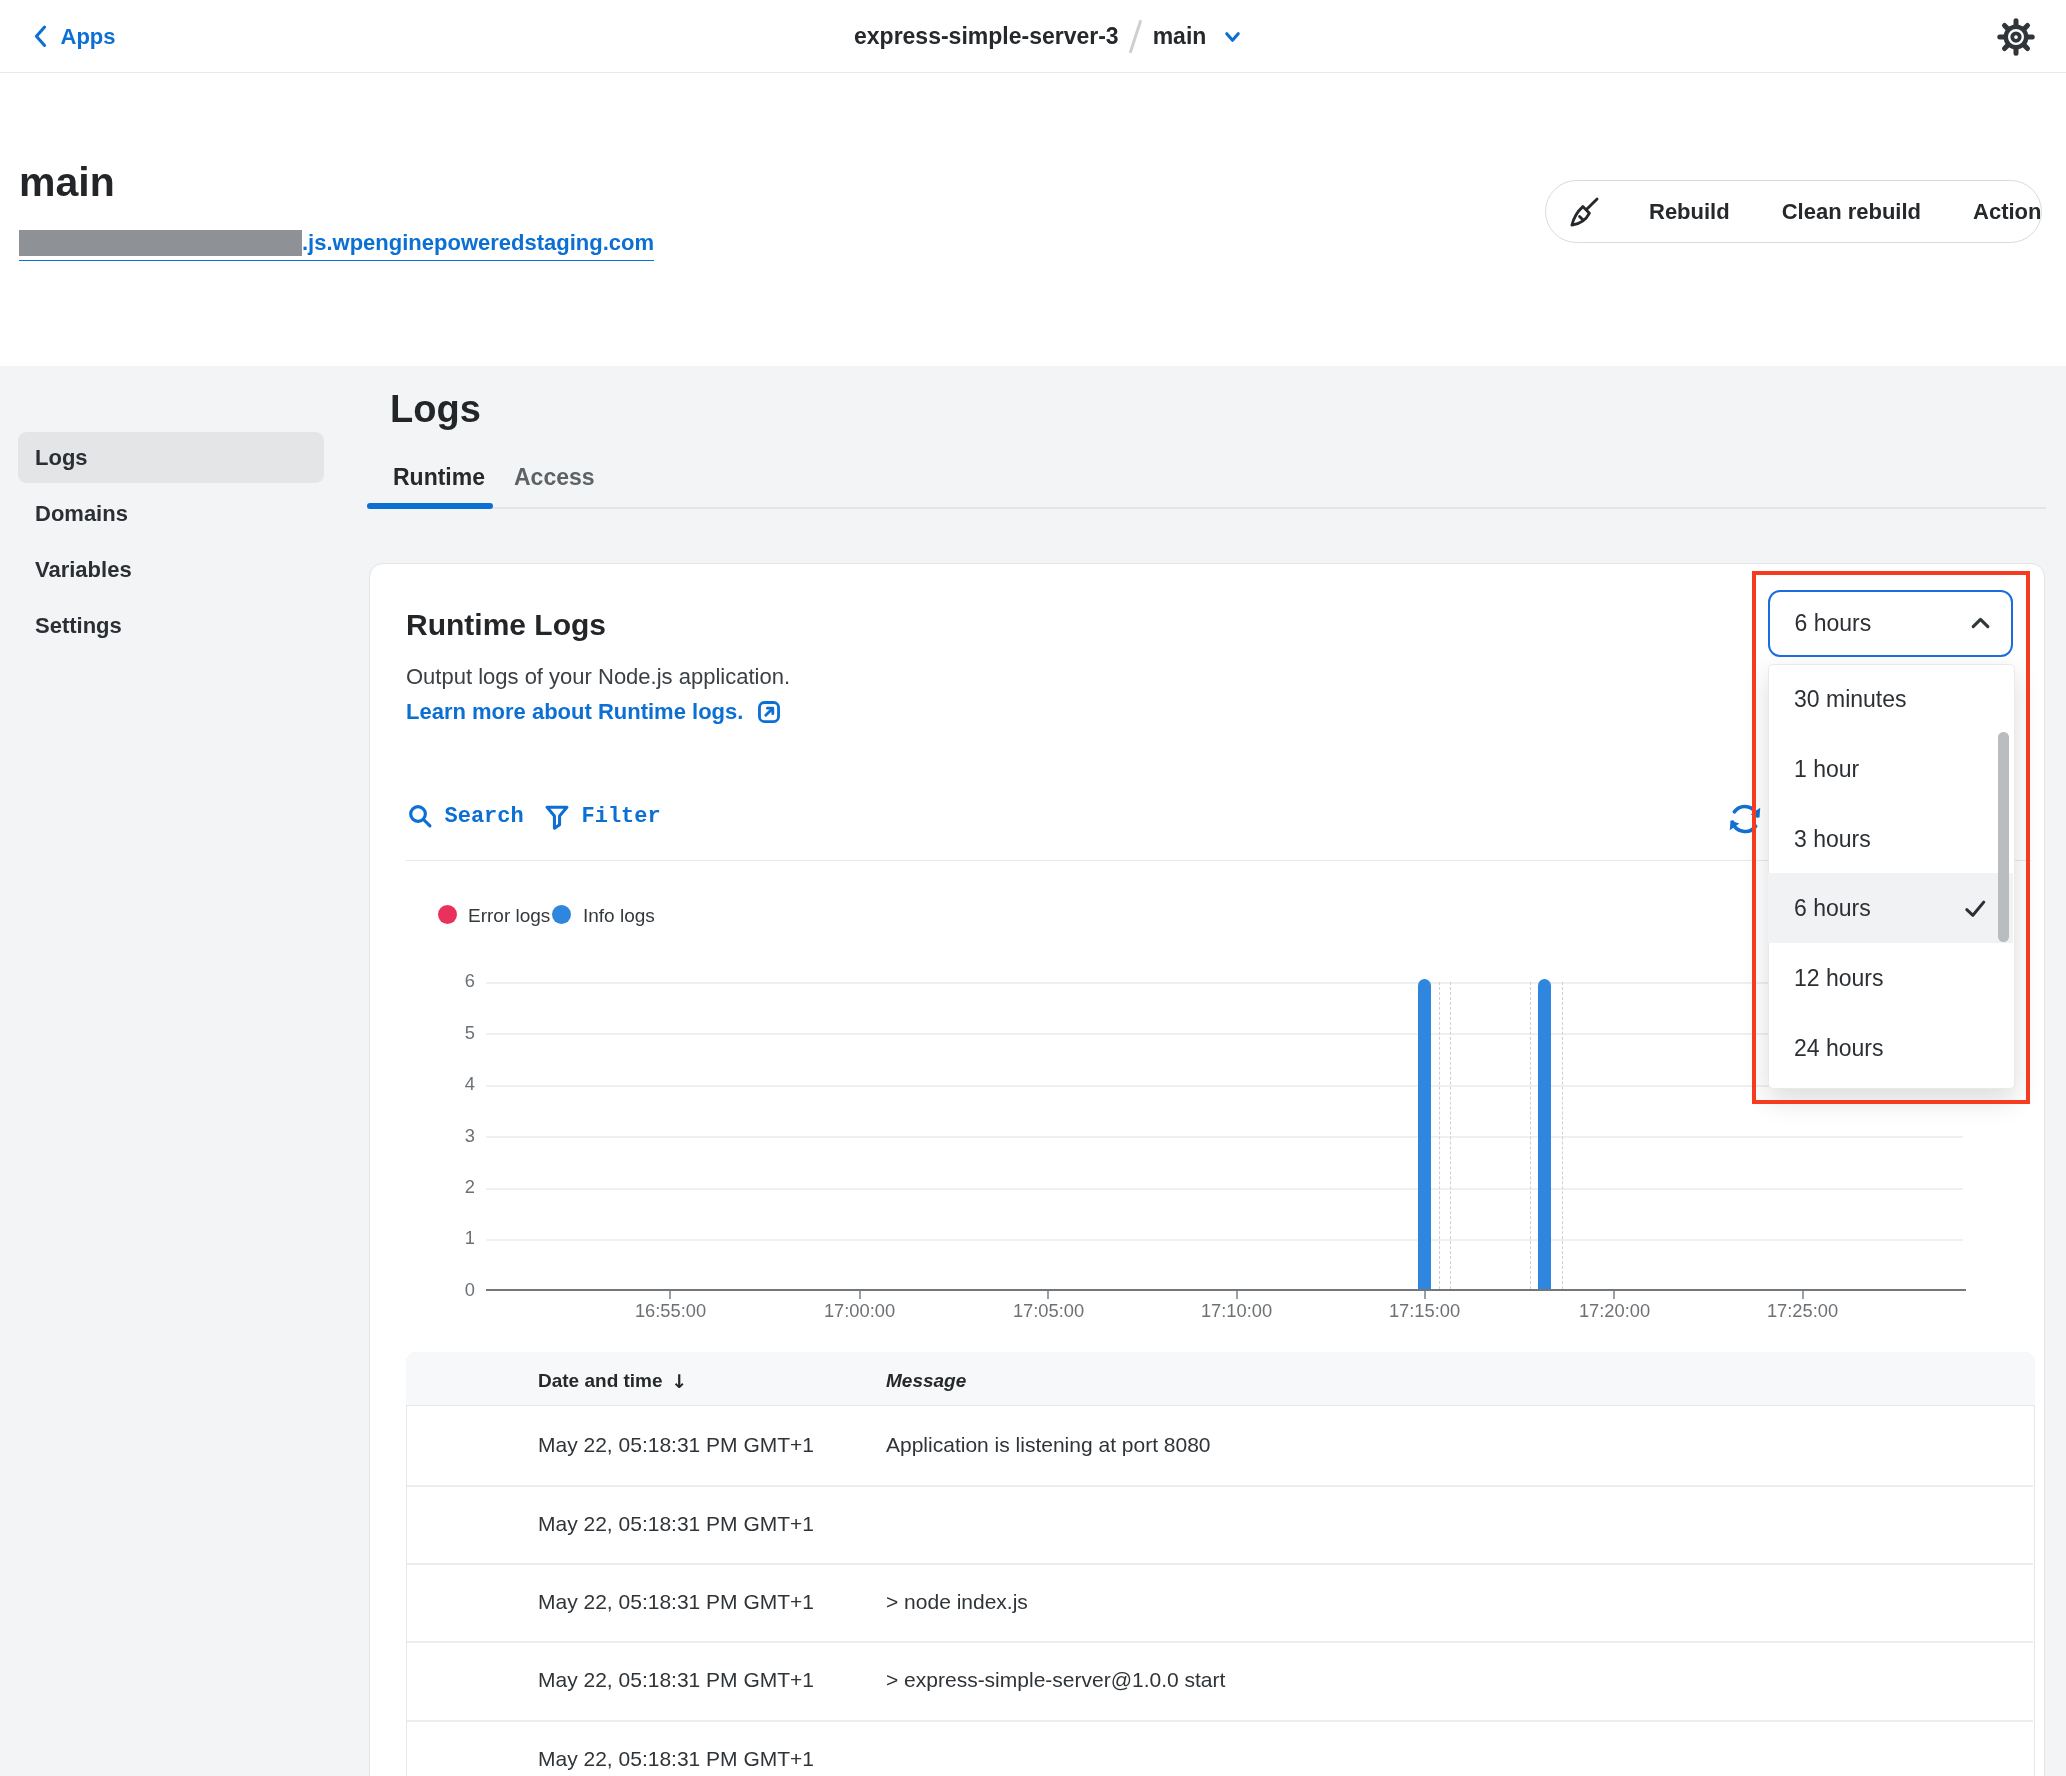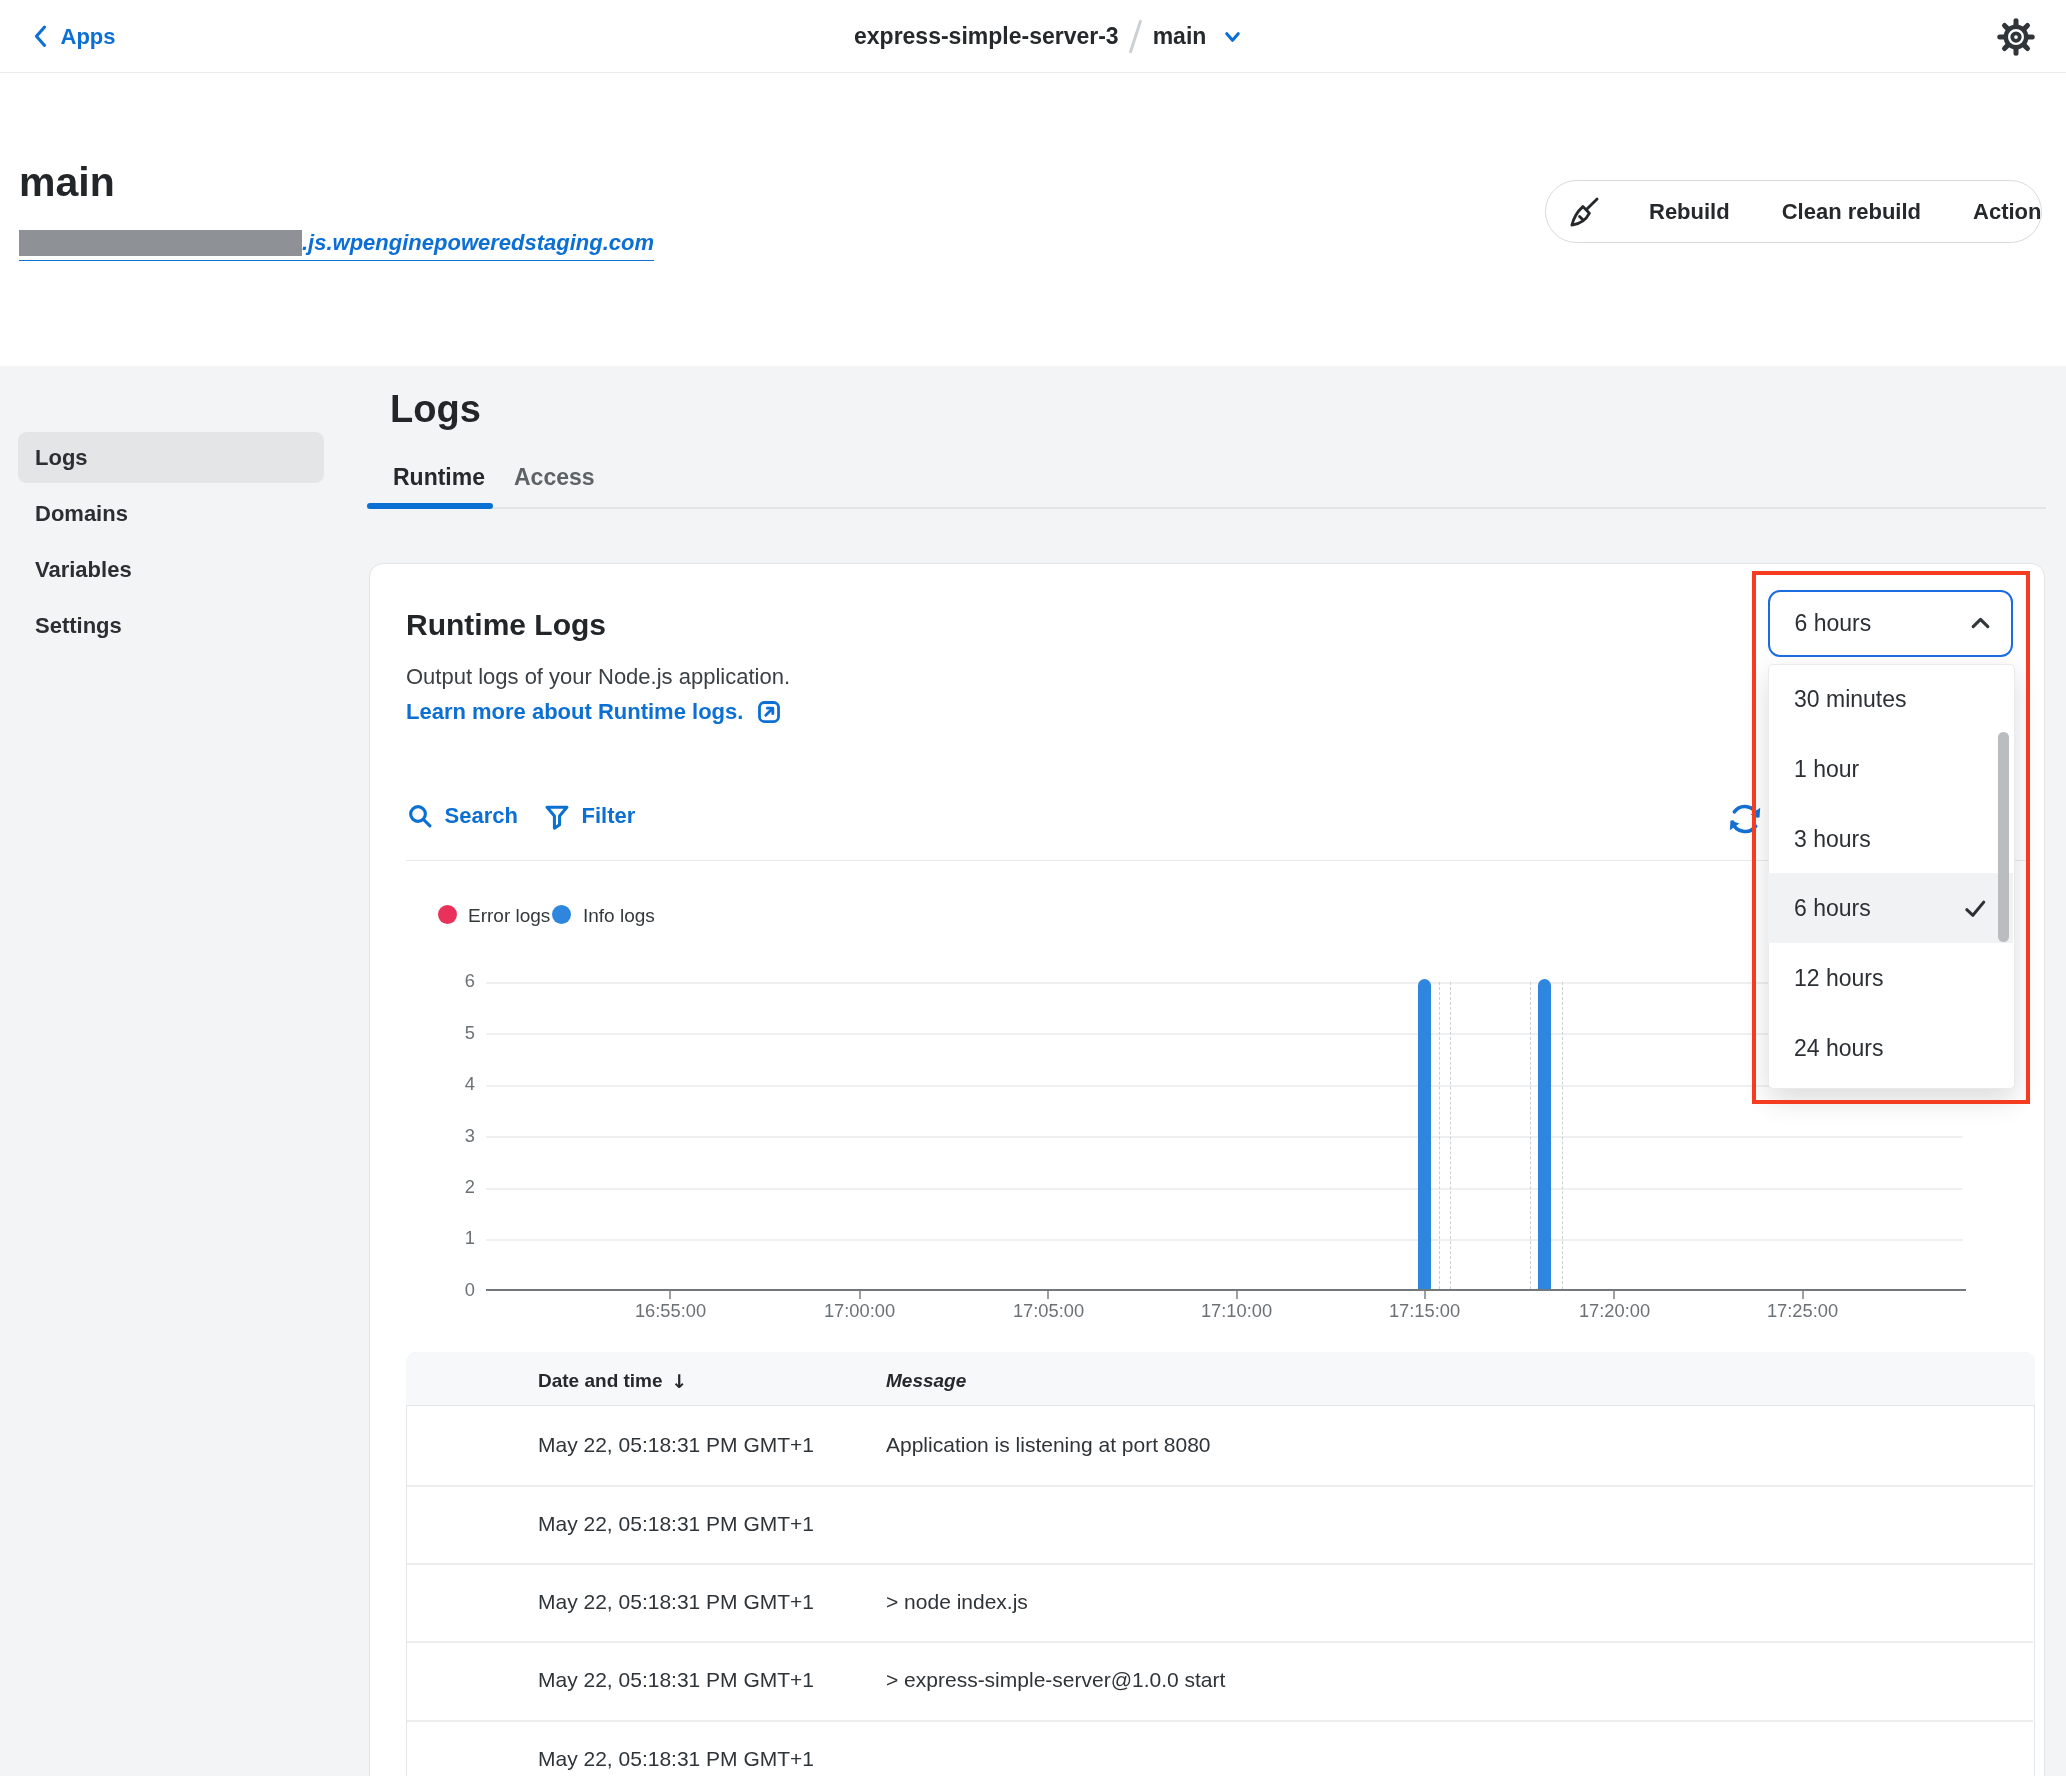--- a/index.html
+++ b/index.html
@@ -15,41 +15,41 @@
   .back-link span{font-size:22px;font-weight:700;color:#0b6fd4;}
   .breadcrumb{left:854px;top:0;height:73px;gap:15.7px;}
   .crumb-app{font-size:23px;font-weight:700;color:#26292b;}
   .crumb-slash{width:2.6px;height:35px;background:#ccd0d2;transform:rotate(18deg);border-radius:1.7px;}
   .crumb-env{font-size:23px;font-weight:700;color:#26292b;}
   .gear-btn{left:1993px;top:14px;width:45px;height:45px;display:flex;align-items:center;justify-content:center;cursor:pointer;}
   
   .hero-title{left:19px;top:159px;font-size:41px;font-weight:700;color:#232628;}
   .hero-link{left:19px;top:225px;height:35px;display:flex;align-items:center;border-bottom:1.7px solid #0b6fd4;cursor:pointer;}
   .redacted{display:inline-block;width:283px;height:26px;background:#8e9297;}
-  .hero-link .url{font-size:22px;font-weight:600;color:#0b6fd4;font-style:italic;}
+  .hero-link .url{font-size:22px;font-weight:600;color:#0b6fd4;}
   .pill{left:1545px;top:180px;width:497px;height:63px;border:1.7px solid #d8dbdc;border-radius:33px;background:#fff;box-sizing:border-box;display:flex;align-items:stretch;overflow:hidden;}
   .pill .seg{display:flex;align-items:center;justify-content:flex-start;padding:0 26px;gap:10.5px;cursor:pointer;font-size:22px;font-weight:700;color:#26292c;white-space:nowrap;}
   .pill .sep{width:1.7px;background:#dcdfe0;margin:0;}
   
   .content-bg{left:0;top:366px;width:2067px;height:1411px;background:#f3f4f5;}
   .side-item{left:17.5px;width:306px;height:51px;display:flex;align-items:center;padding-left:17.5px;box-sizing:border-box;border-radius:8.7px;font-size:22px;font-weight:600;color:#2b2f33;cursor:pointer;}
   .side-item.active{background:#e3e5e6;}
   .logs-heading{left:390px;top:388px;font-size:38px;font-weight:700;color:#232628;}
   .tab{top:458px;height:38px;display:flex;align-items:center;font-size:23px;cursor:pointer;}
   .tab.active{font-weight:700;color:#26292b;}
   .tab.inactive{font-weight:600;color:#5c6266;}
   .tabs-divider{left:367px;top:507px;width:1679px;height:1.7px;background:#e2e4e5;}
   .tab-underline{left:367px;top:503px;width:126px;height:6.1px;background:#0b6fd4;border-radius:3.5px;}
   
   .card{left:369px;top:563px;width:1676px;height:1310px;background:#fff;border:1.7px solid #e2e4e5;border-radius:14px;box-sizing:border-box;}
   .card-title{left:406px;top:608px;font-size:30px;font-weight:700;color:#232628;}
   .card-desc{left:406px;top:664px;font-size:22px;color:#3b4045;}
   .learn-more{left:406px;top:699px;gap:12.2px;cursor:pointer;}
   .learn-more span{font-size:22px;font-weight:700;color:#0b6fd4;}
-  .tool-link{gap:10.5px;cursor:pointer;}
+  .tool-link{gap:10.5px;cursor:pointer;font-family:Liberation Mono, monospace;}
   .tool-link span{font-size:22px;font-weight:700;color:#0b6fd4;}
   .card-divider{left:406px;top:860px;width:1625px;height:0.9px;background:#e8eaea;}
   
   .legend-dot{width:19px;height:19px;border-radius:50%;}
   .legend-label{font-size:19px;color:#33383b;}
   
   .gridline{left:486px;width:1477px;height:1.7px;background:#eef0f1;}
   .axis-x{left:486px;top:1289px;width:1480px;height:1.7px;background:#71777b;}
   .ytick{width:44px;text-align:right;font-size:18.3px;color:#6b7175;}
   .xtickmark{top:1291px;width:1.7px;height:7.9px;background:#9aa0a3;}

